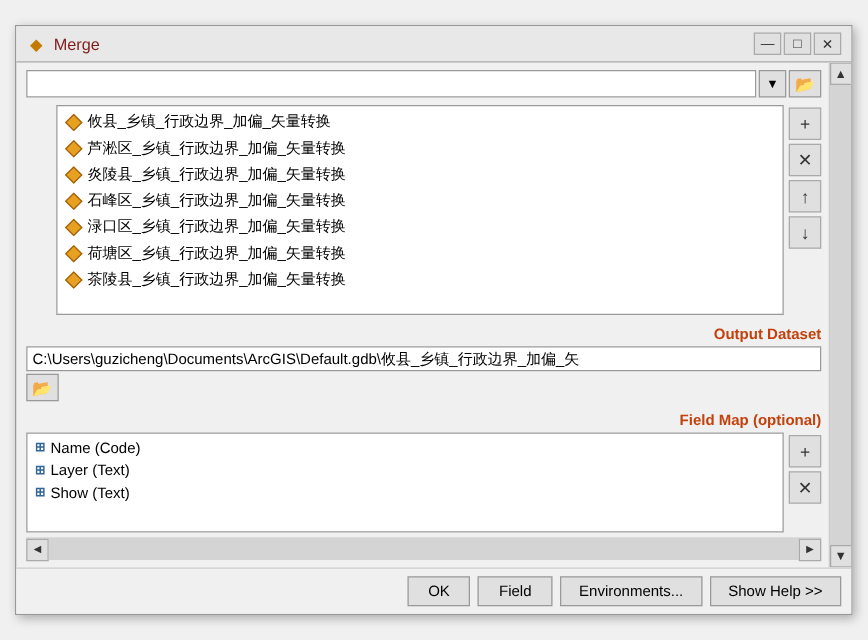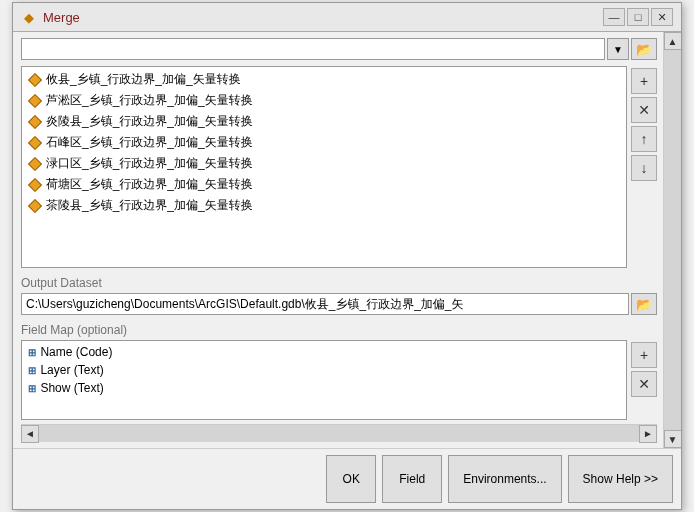--- a/index.html
+++ b/index.html
@@ -141,25 +141,26 @@
 
     
     .layers-section {
       display: flex;
       gap: 4px;
       margin-bottom: 8px;
       flex: 0 0 auto;
     }
     .list-box {
       flex: 1;
-      height: 202px;
+      height: 168px;
       border: 1px solid #999;
       background: #fff;
       overflow-y: auto;
       padding: 2px;
+      margin-left: 24px;
     }
     .list-item {
       display: flex;
       align-items: center;
       padding: 2px 4px;
       cursor: default;
       white-space: nowrap;
     }
     .layer-icon {
       width: 14px;
@@ -193,28 +194,30 @@
       display: flex;
       align-items: center;
       justify-content: center;
       font-size: 14px;
       color: #333;
     }
 
     
     .section-label {
       font-size: 12px;
-      font-weight: normal;
+      font-weight: bold;
       margin-bottom: 3px;
-      color: #737373;
+      color: #c2410c;
+      text-align: right;
     }
     .output-row {
       display: flex;
       gap: 2px;
       margin-bottom: 8px;
+      flex-direction: column;
     }
     .output-input {
       flex: 1;
       height: 22px;
       border: 1px solid #999;
       background: #fff;
       padding: 2px 4px;
       font-size: 12px;
       outline: none;
       overflow: hidden;
@@ -280,21 +283,21 @@
     
     .footer {
       padding: 6px 8px;
       display: flex;
       justify-content: flex-end;
       gap: 6px;
       border-top: 1px solid #ccc;
       background: #f0f0f0;
     }
     .footer-btn {
-      padding: 16px 14px;
+      padding: 4px 14px;
       background: #e0e0e0;
       border: 1px solid #999;
       cursor: pointer;
       font-size: 12px;
       min-width: 60px;
       text-align: center;
     }
     .footer-btn.ok {
       min-width: 50px;
     }

